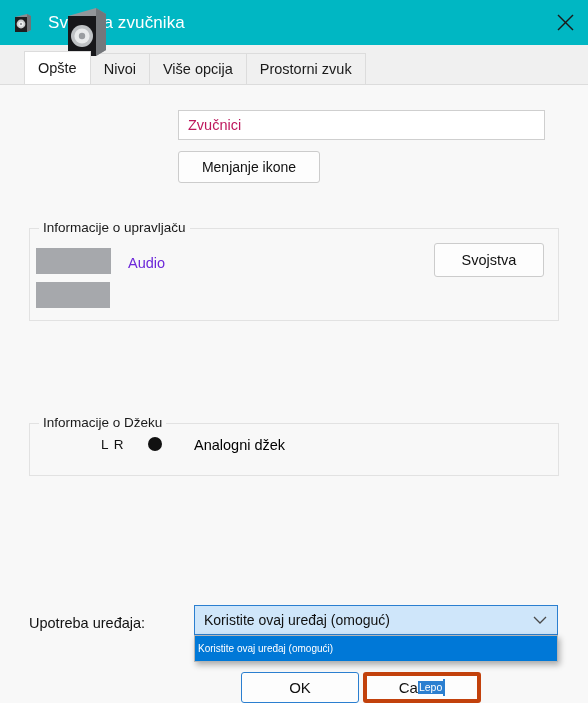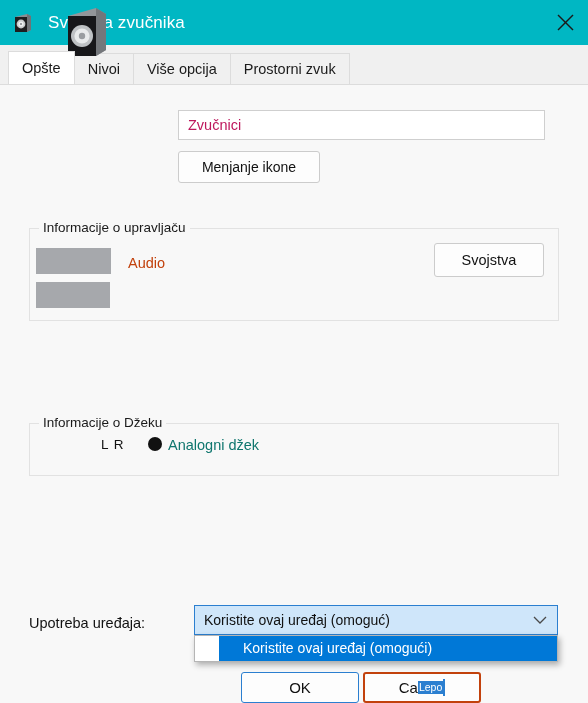--- a/index.html
+++ b/index.html
@@ -32,21 +32,21 @@
   .tabstrip{
     position:absolute;left:0;top:45px;width:588px;height:40px;
     background:#f0f0f0;border-bottom:1px solid #dcdcdc;
     display:flex;align-items:flex-end;box-sizing:border-box;
   }
   .tab{
     height:31px;line-height:31px;padding:0 13px;font-size:14.5px;color:#1a1a1a;
     background:#f0f0f0;border:1px solid #dcdcdc;border-bottom:none;
     box-sizing:border-box;white-space:nowrap;margin-right:-1px;cursor:default;
   }
-  .tab:first-child{margin-left:8px;}
+  .tab:first-child{margin-left:24px;}
   .tab.active{
     background:#ffffff;height:33px;line-height:33px;position:relative;z-index:2;
     border-color:#dcdcdc;
   }
   .tabbody{
     position:absolute;left:0;top:84px;width:588px;height:619px;background:#f8f8f8;
     border-top:1px solid #dcdcdc;box-sizing:border-box;
   }
   .speaker-big{position:absolute;left:64px;top:6px;width:46px;height:52px;}
   .name-input{
@@ -71,59 +71,59 @@
     position:absolute;top:-9px;left:9px;background:#f8f8f8;
     padding:0 4px;font-size:13.5px;color:#1a1a1a;white-space:nowrap;
   }
   #group-driver{left:29px;top:228px;width:530px;height:93px;}
   #group-jack{left:29px;top:423px;width:530px;height:53px;}
 
   .redact{position:absolute;background:#a6a8ac;}
   #redact1{left:36px;top:248px;width:75px;height:26px;}
   #redact2{left:36px;top:282px;width:74px;height:26px;}
   .driver-label{
-    position:absolute;left:128px;top:255px;font-size:14.5px;color:#c2410c;
+    position:absolute;left:128px;top:255px;font-size:14.5px;color:#6d28d9;
   }
   .props-btn{
     position:absolute;left:434px;top:243px;width:110px;height:34px;
     background:#fdfdfd;border:1px solid #cccccc;border-radius:3px;
     font-family:inherit;font-size:14.5px;color:#111;cursor:default;
     box-sizing:border-box;
   }
 
   .lr-label{position:absolute;left:101px;top:437px;font-size:13.5px;color:#111;letter-spacing:1px;}
   .jack-dot{position:absolute;left:148px;top:437px;width:14px;height:14px;border-radius:50%;background:#111;}
-  .jack-label{position:absolute;left:168px;top:437px;font-size:14.5px;color:#0f766e;}
+  .jack-label{position:absolute;left:194px;top:437px;font-size:14.5px;color:#000000;}
 
   
   .usage-label{position:absolute;left:29px;top:615px;font-size:14.5px;color:#111;}
   .usage-select{
     position:absolute;left:194px;top:605px;width:364px;height:30px;
     background:#cfe6fa;border:1px solid #2b7fd0;box-sizing:border-box;
     display:flex;align-items:center;cursor:default;
   }
   .usage-select .sel-text{font-size:14px;color:#111;padding-left:9px;white-space:nowrap;overflow:hidden;}
   .usage-select .chev{position:absolute;right:10px;top:50%;transform:translateY(-50%);}
 
   .dropdown{
     position:absolute;left:194px;top:635px;width:364px;
     background:#ffffff;border:1px solid #b5b5b5;box-sizing:border-box;
     box-shadow:2px 3px 6px rgba(0,0,0,.30);z-index:30;
   }
   .dd-item{
-    height:25px;line-height:25px;padding-left:24px;font-size:14px;color:#111;
-    white-space:nowrap;cursor:default;box-sizing:border-box;margin-left:24px;
+    height:25px;line-height:25px;padding-left:3px;font-size:10px;color:#111;
+    white-space:nowrap;cursor:default;box-sizing:border-box;
   }
   .dd-item.selected{background:#0078d7;color:#ffffff;}
 
   
   .footer{position:absolute;left:0;top:672px;width:588px;height:31px;margin-left:16px;}
   .btn-bottom{
     position:absolute;top:0;height:31px;width:118px;
-    background:#fdfdfd;border:2px solid #c2410c;border-radius:3px;
+    background:#fdfdfd;border:4px solid #c2410c;border-radius:3px;
     font-family:inherit;font-size:15px;color:#111;cursor:default;
     box-sizing:border-box;display:flex;align-items:center;justify-content:center;
   }
   #btn-ok{left:225px;border:1px solid #2b7fd0;}
   #btn-cancel{left:347px;}
   #btn-apply{left:469px;color:#9a9a9a;background:#f7f7f7;border-color:#e0e0e0;}
   .cancel-inner{display:flex;align-items:center;}
   .cancel-pre{}
   .cancel-sel{background:#2b7fd0;color:#ffffff;font-size:10.5px;line-height:13px;padding:0 1px;}
   .caret{display:inline-block;width:2px;height:17px;background:#2b7fd0;margin-left:0px;}

